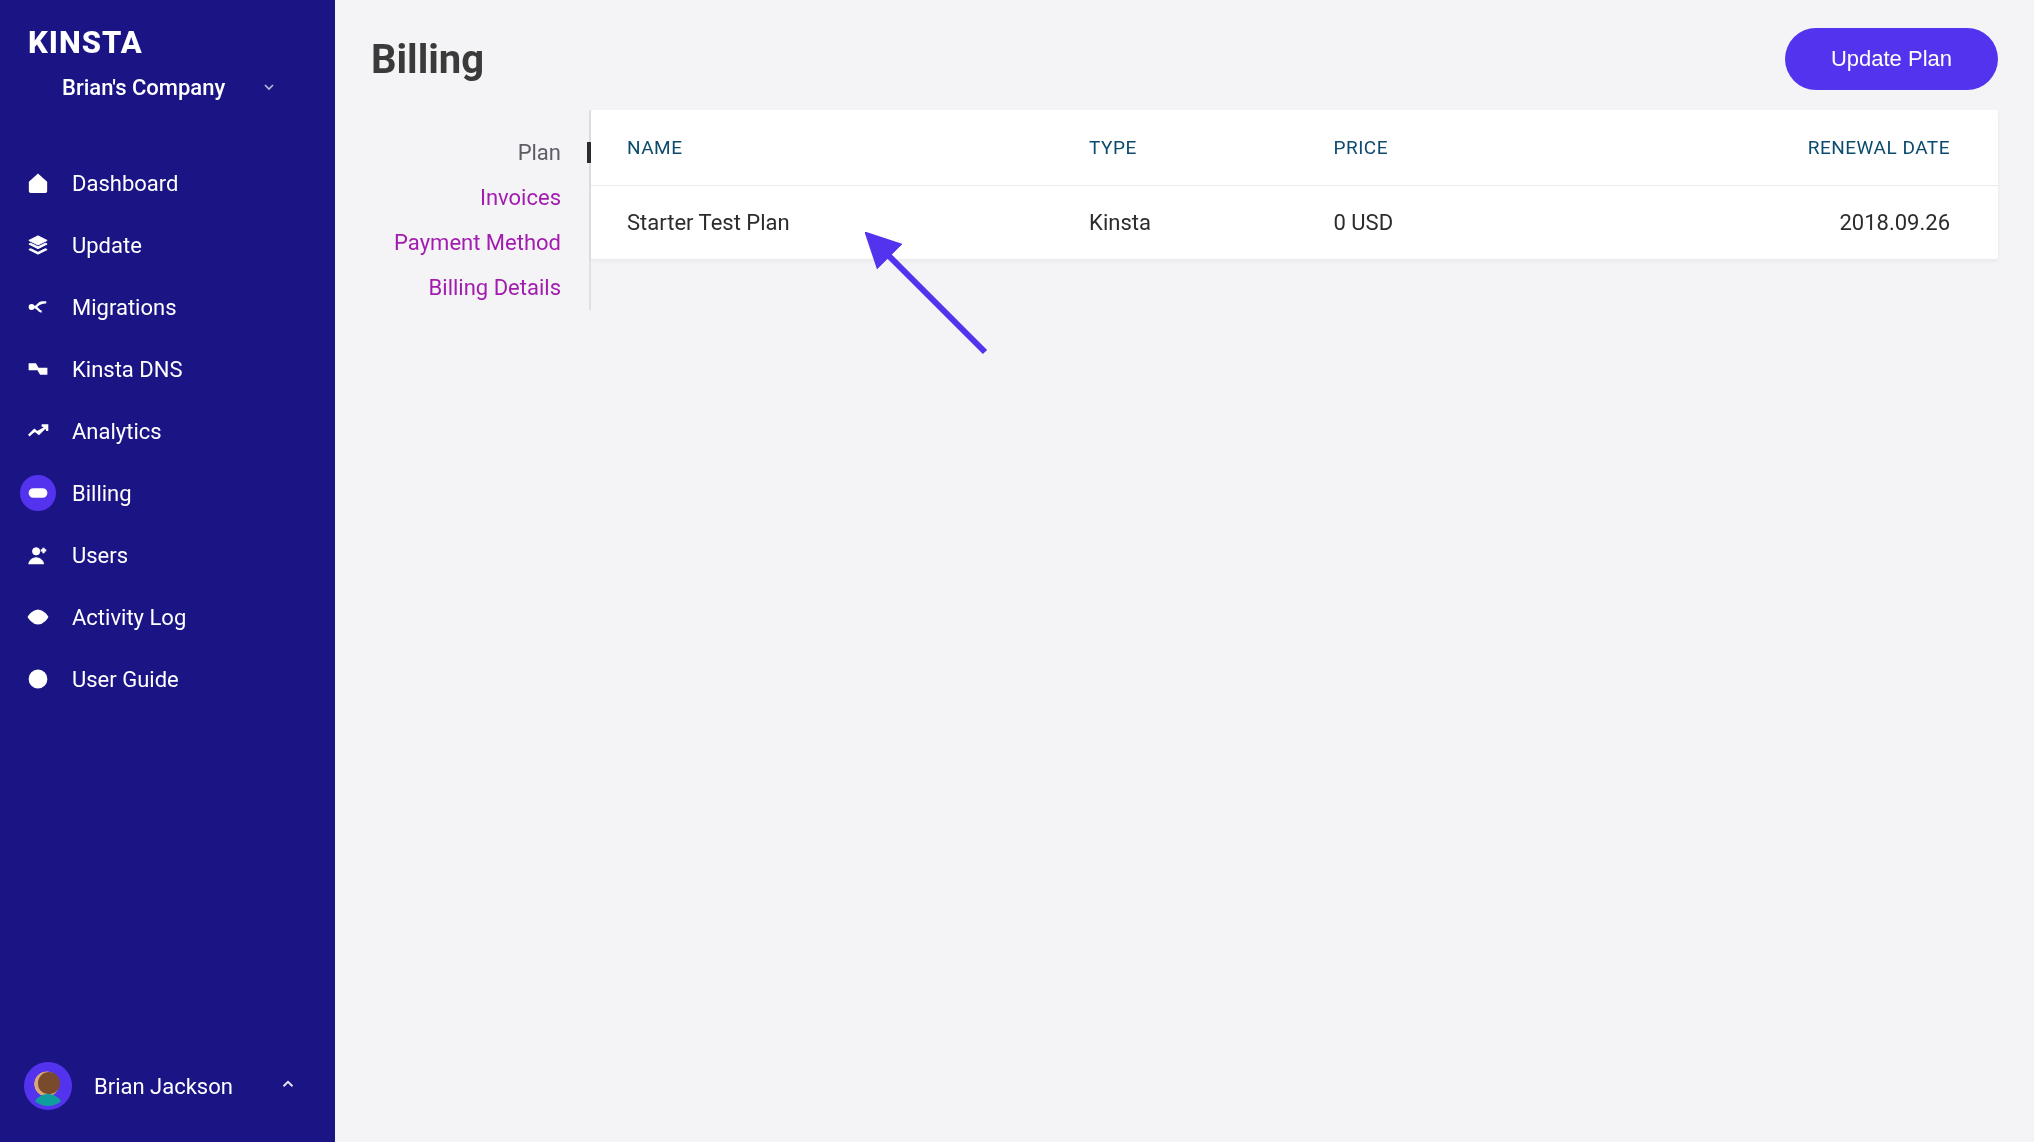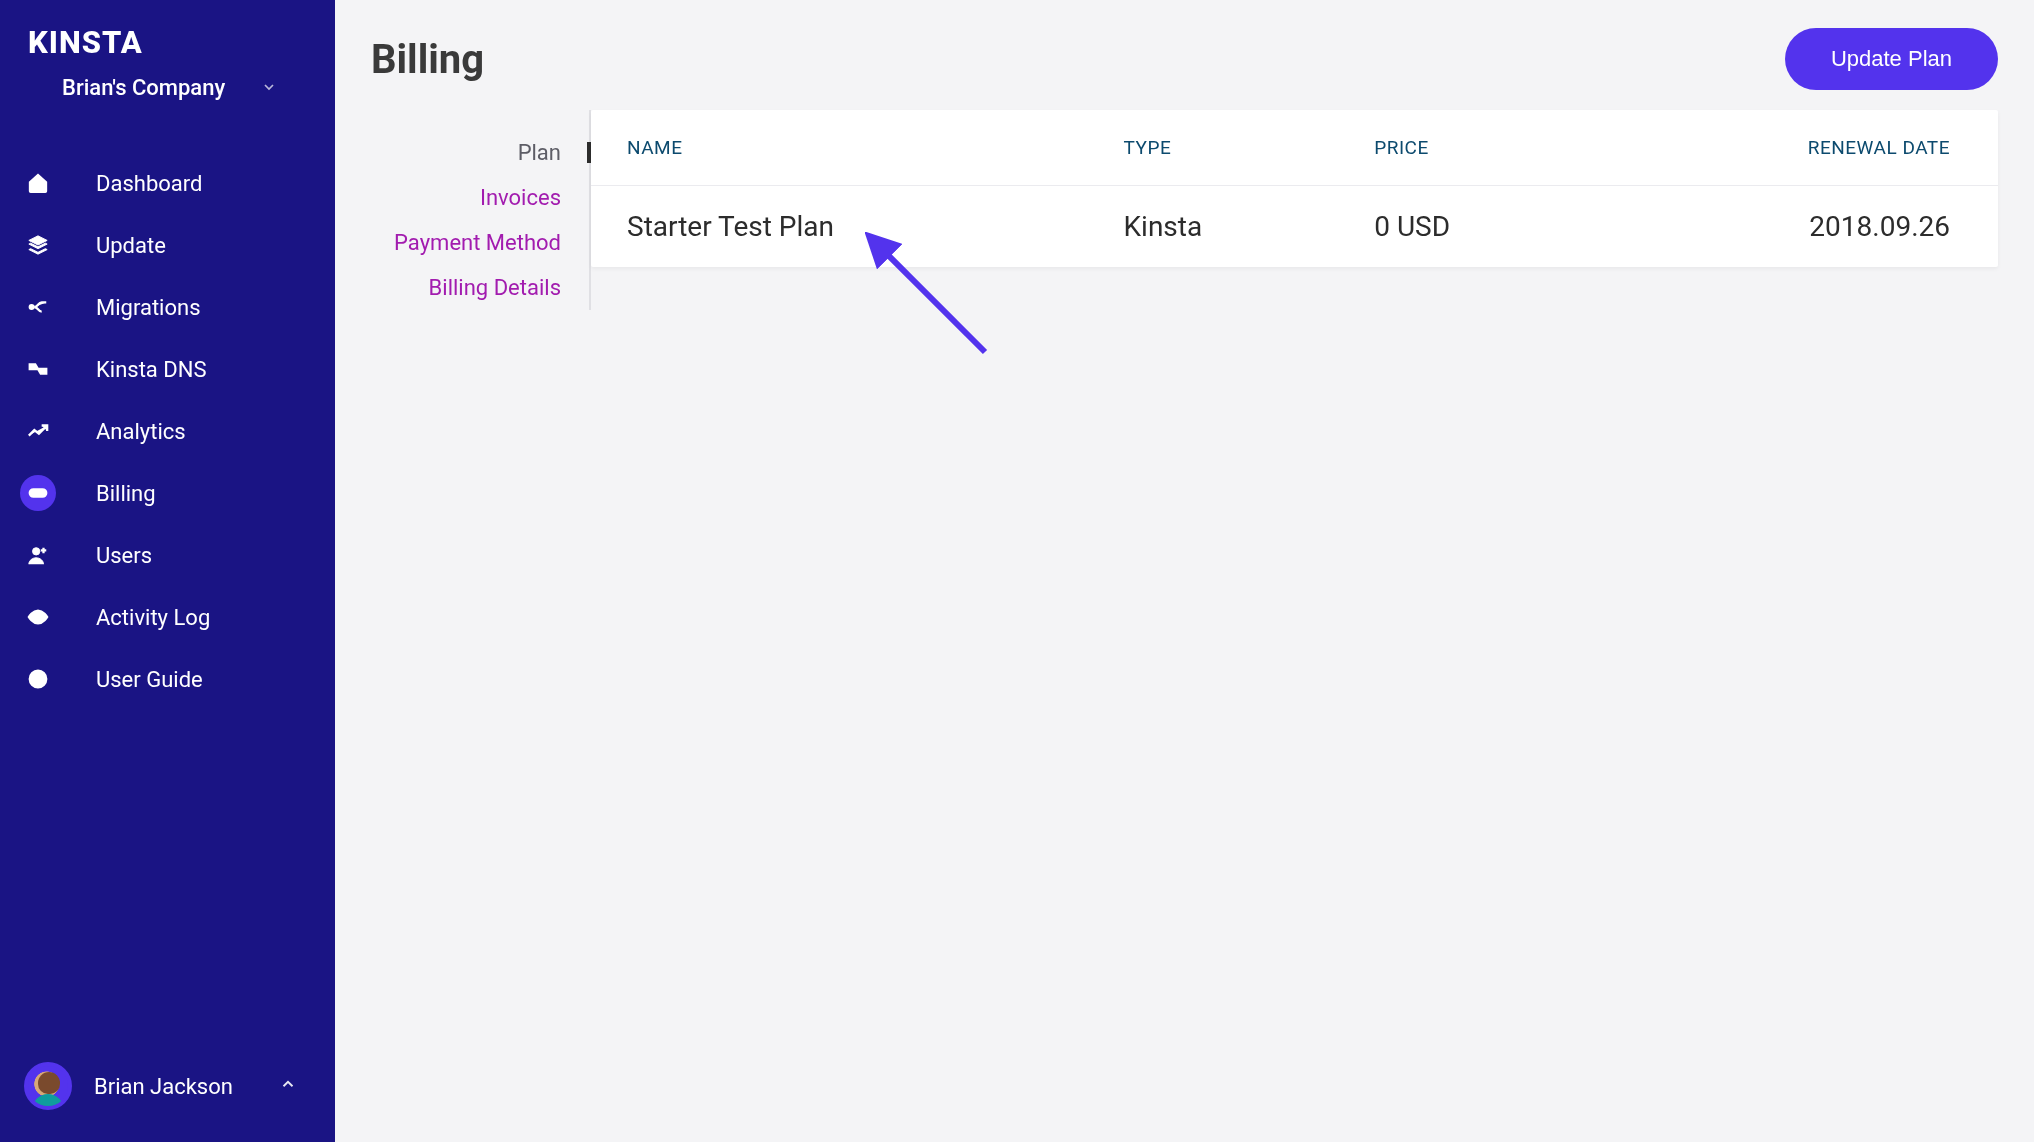--- a/index.html
+++ b/index.html
@@ -46,21 +46,21 @@
     margin-right: 30px;
   }
   .nav {
     margin-top: 28px;
     display: flex;
     flex-direction: column;
   }
   .nav-item {
     display: flex;
     align-items: center;
-    gap: 40px;
+    gap: 16px;
     padding: 13px 20px;
     font-size: 22px;
     cursor: pointer;
     color: #fff;
   }
   .nav-item .icon-wrap {
     width: 36px;
     height: 36px;
     display: flex;
     align-items: center;
@@ -188,21 +188,21 @@
   th {
     text-align: left;
     font-size: 19px;
     font-weight: 400;
     letter-spacing: 0.5px;
     color: #0c4a6e;
     padding: 26px 28px;
     border-bottom: 1px solid #ebebef;
   }
   td {
-    font-size: 28px;
+    font-size: 22px;
     color: #2c2c2c;
     padding: 24px 28px;
   }
   th:first-child, td:first-child { padding-left: 36px; }
   th:last-child, td:last-child { padding-right: 48px; text-align: right;}
   th:last-child { text-align: right; }
 
   
   .annotation-arrow {
     position: absolute;

